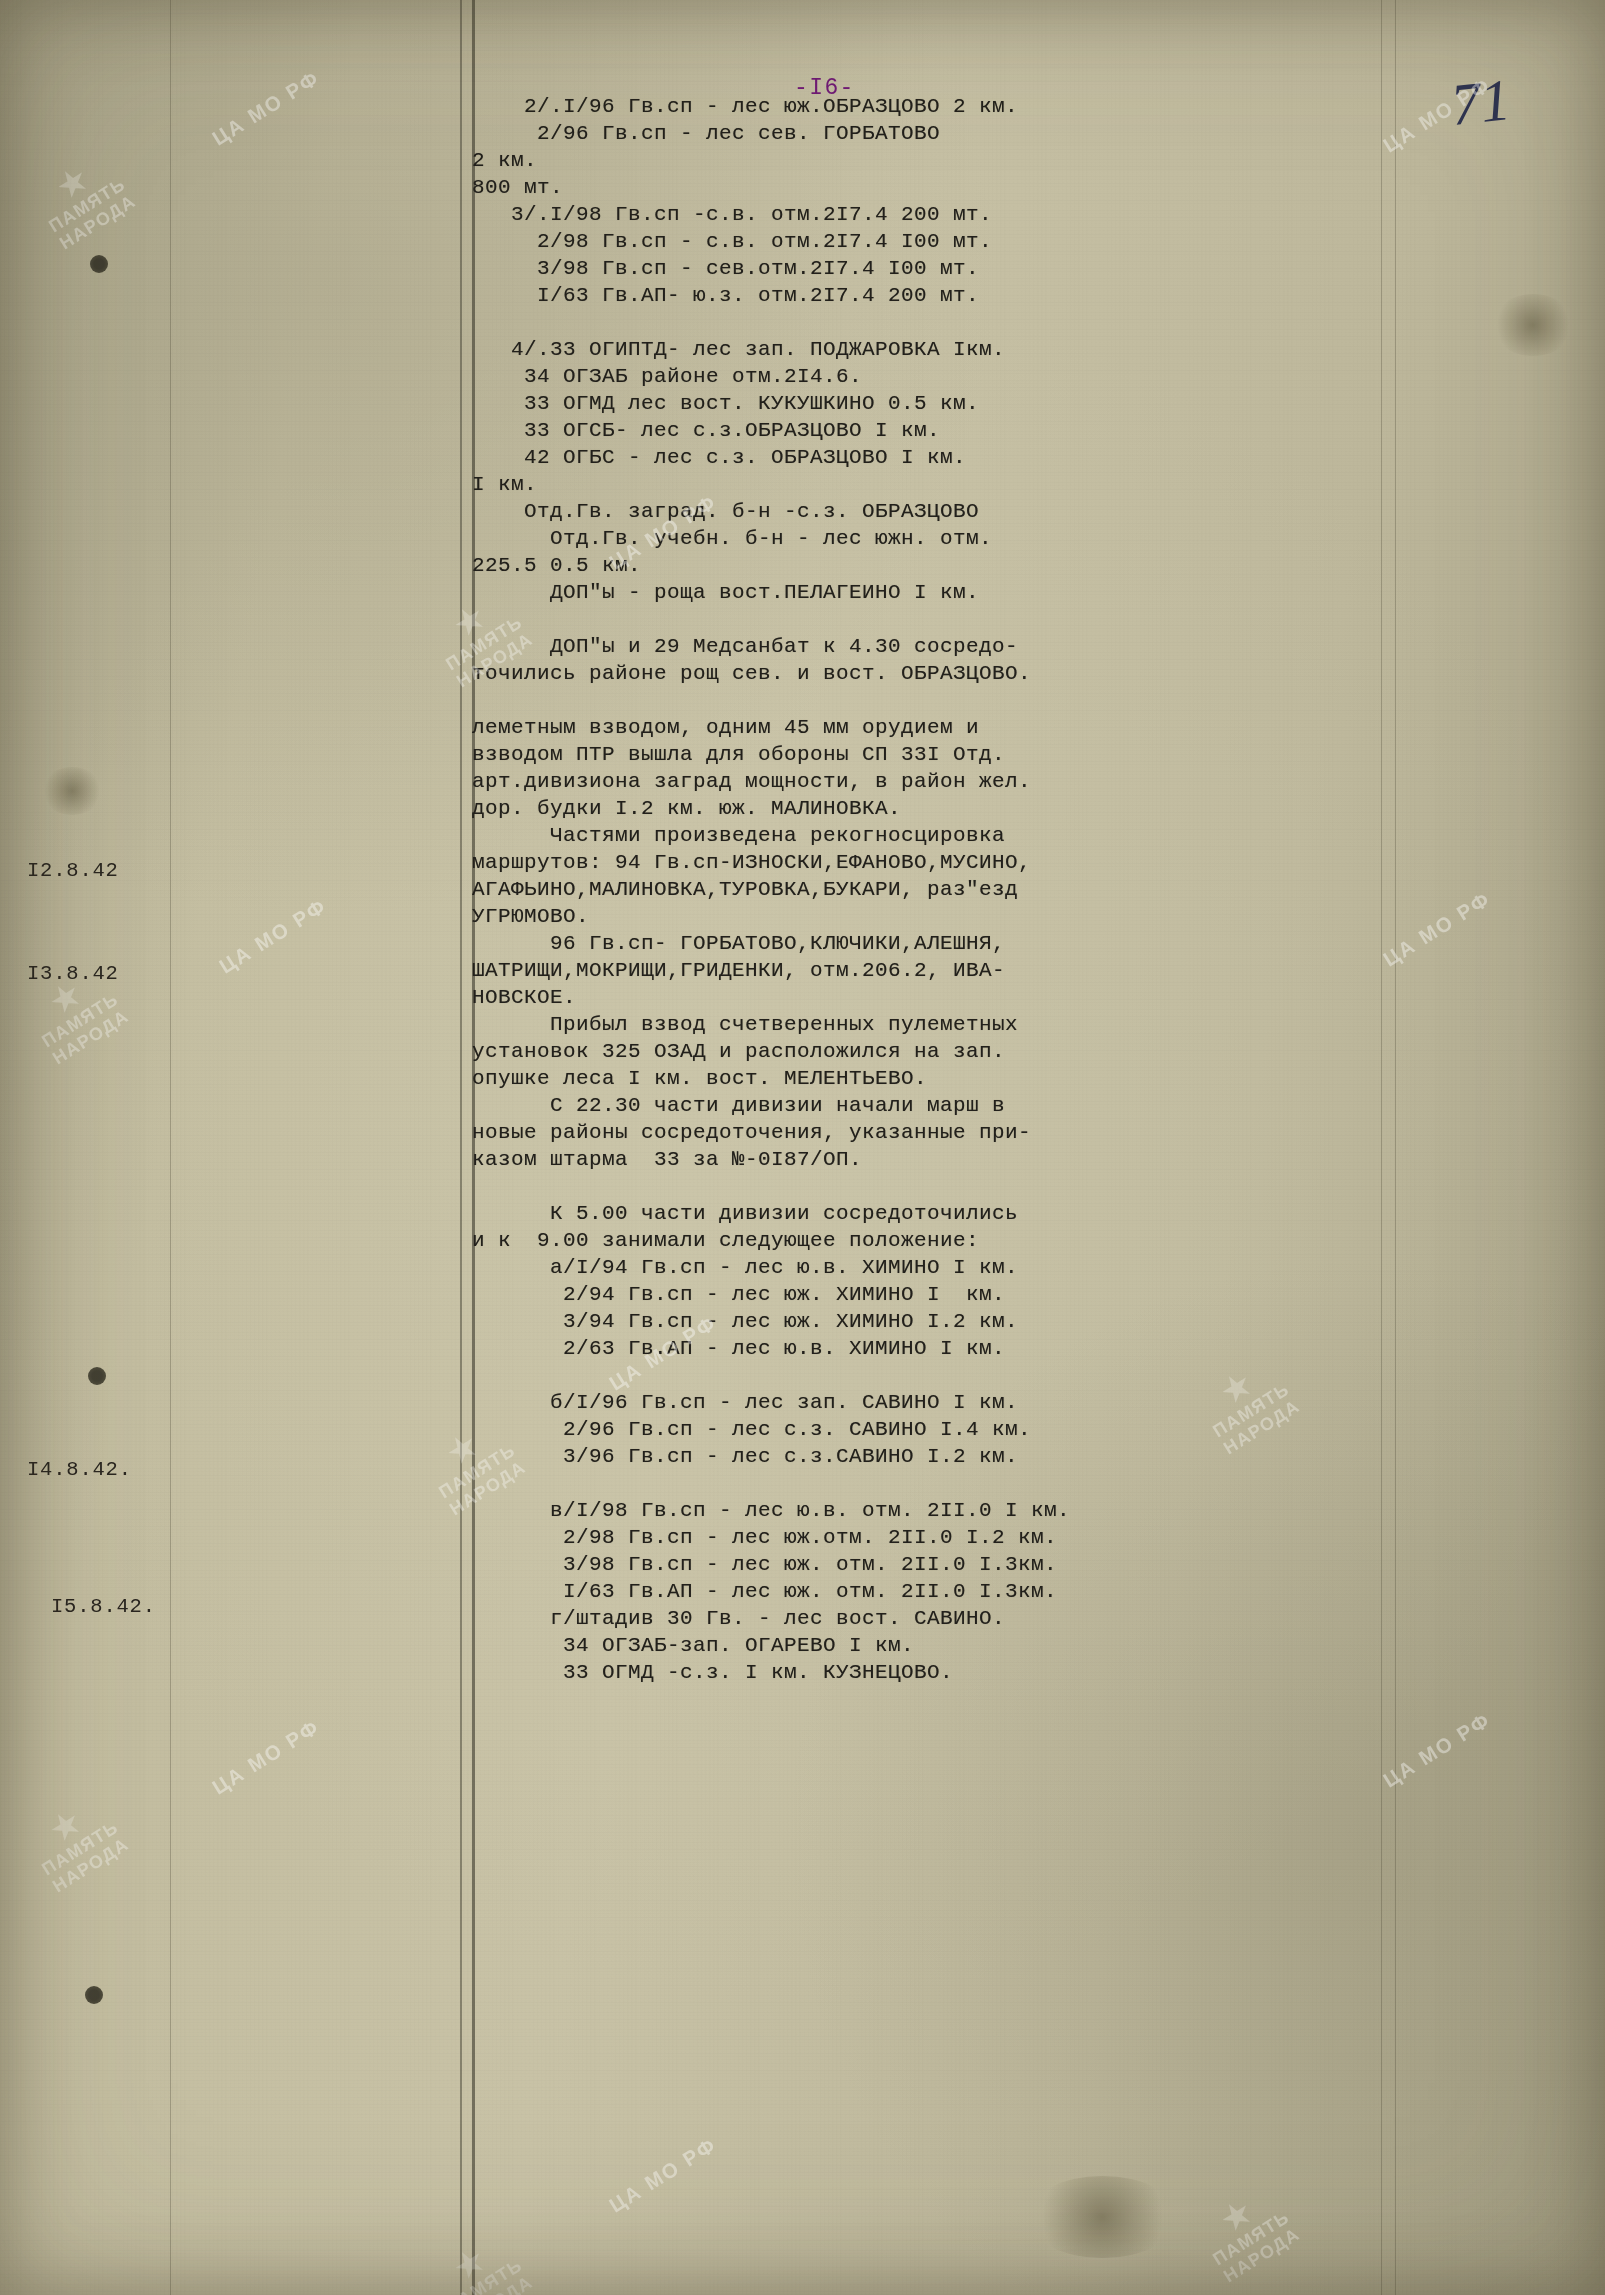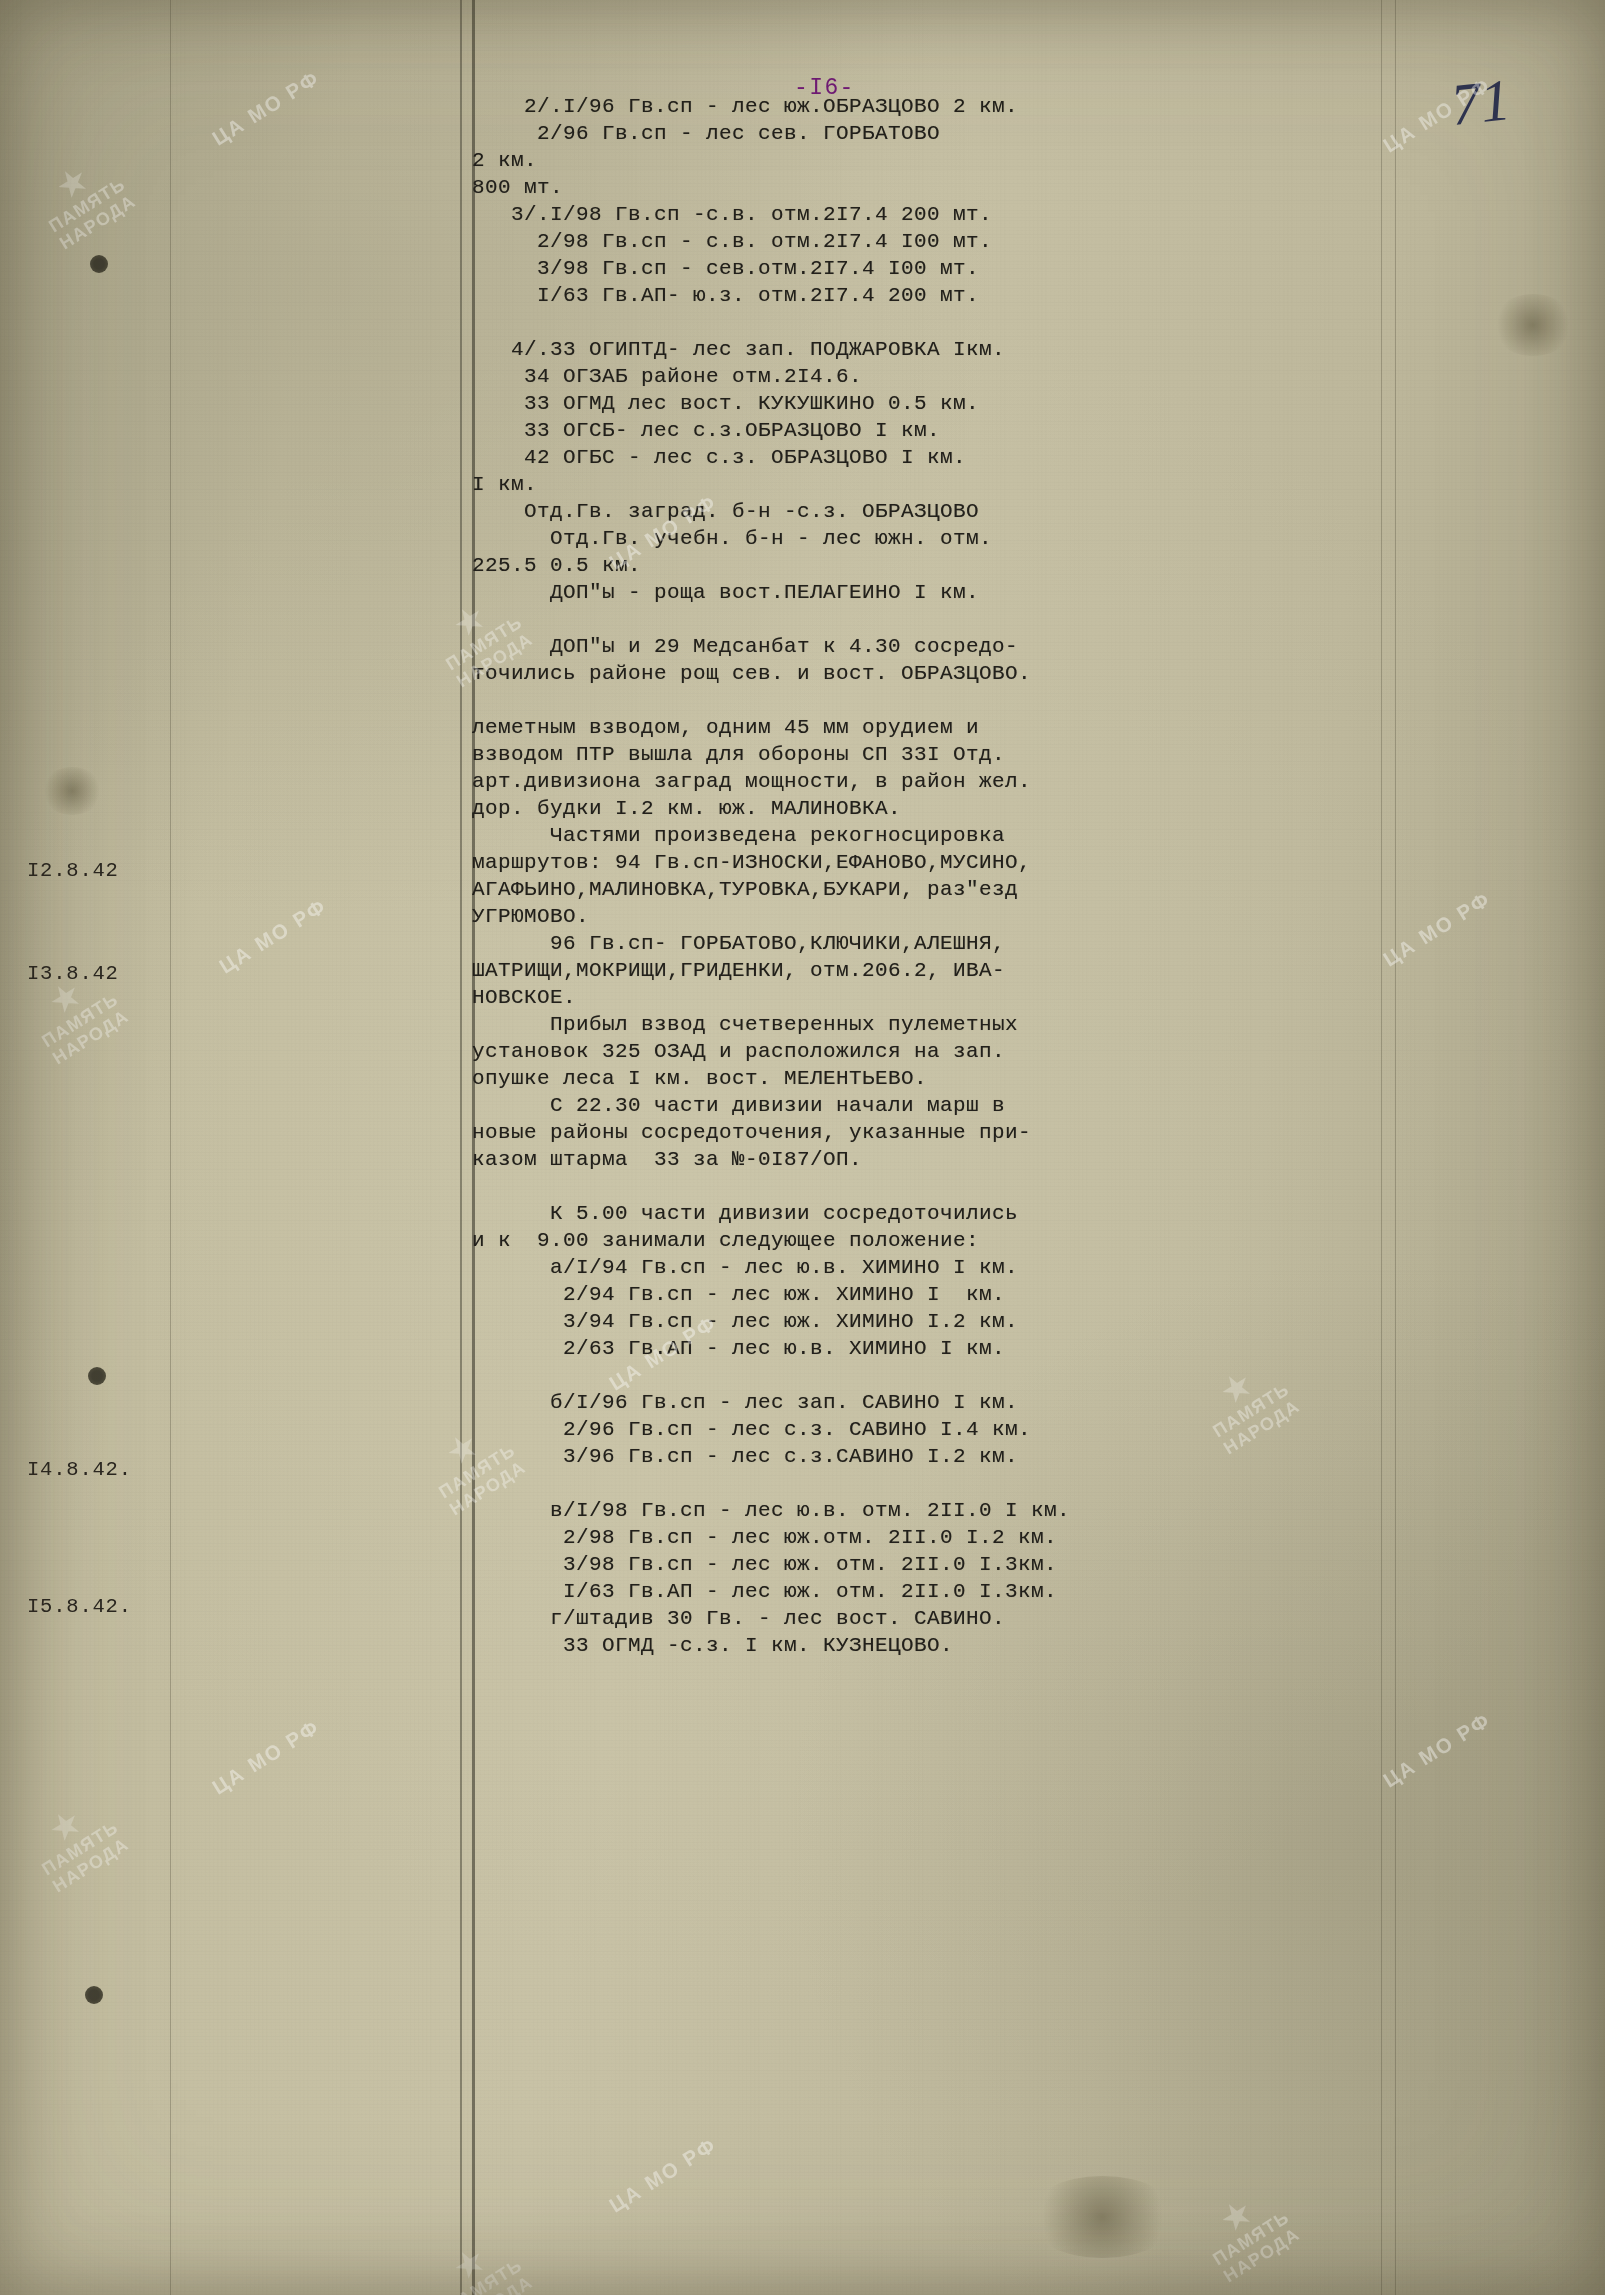--- a/index.html
+++ b/index.html
@@ -173,21 +173,21 @@
   <div class="blot" style="left:1027px; top:2176px; width:151px; height:82px;"></div>
 
   <div class="pagenum">-I6-</div>
 
   <div class="folio">71</div>
 
   <div class="date-col">
     <div class="date-entry" style="top:859px;">I2.8.42</div>
     <div class="date-entry" style="top:962px;">I3.8.42</div>
     <div class="date-entry" style="top:1458px;">I4.8.42.</div>
-    <div class="date-entry" style="top:1595px;">I5.8.42.</div>
+    <div class="date-entry" style="top:1595px;margin-left:24px;">I5.8.42.</div>
   </div>
 
   <div class="body-col">
     <span class="line">    2/.I/96 Гв.сп - лес юж.ОБРАЗЦОВО 2 км.</span>
     <span class="line">     2/96 Гв.сп - лес сев. ГОРБАТОВО</span>
     <span class="line">2 км.</span>
     <span class="line">800 мт.</span>
     <span class="line">   3/.I/98 Гв.сп -с.в. отм.2I7.4 200 мт.</span>
     <span class="line">     2/98 Гв.сп - с.в. отм.2I7.4 I00 мт.</span>
     <span class="line">     3/98 Гв.сп - сев.отм.2I7.4 I00 мт.</span>
@@ -234,20 +234,21 @@
     <span class="spacer"></span>
     <span class="line">      б/I/96 Гв.сп - лес зап. САВИНО I км.</span>
     <span class="line">       2/96 Гв.сп - лес с.з. САВИНО I.4 км.</span>
     <span class="line">       3/96 Гв.сп - лес с.з.САВИНО I.2 км.</span>
     <span class="spacer"></span>
     <span class="line">      в/I/98 Гв.сп - лес ю.в. отм. 2II.0 I км.</span>
     <span class="line">       2/98 Гв.сп - лес юж.отм. 2II.0 I.2 км.</span>
     <span class="line">       3/98 Гв.сп - лес юж. отм. 2II.0 I.3км.</span>
     <span class="line">       I/63 Гв.АП - лес юж. отм. 2II.0 I.3км.</span>
     <span class="line">      г/штадив 30 Гв. - лес вост. САВИНО.</span>
+    <span class="line">       34 ОГЗАБ-зап. ОГАРЕВО I км.</span>
     <span class="line">       33 ОГМД -с.з. I км. КУЗНЕЦОВО.</span>
   </div>
 
   <div class="wm" style="left:41px; top:164px;">
     <span class="star">★</span>
     <span>ПАМЯТЬ</span><br>
     <span>НАРОДА</span>
   </div>
   <div class="wm" style="left:34px; top:979px;">
     <span class="star">★</span>

